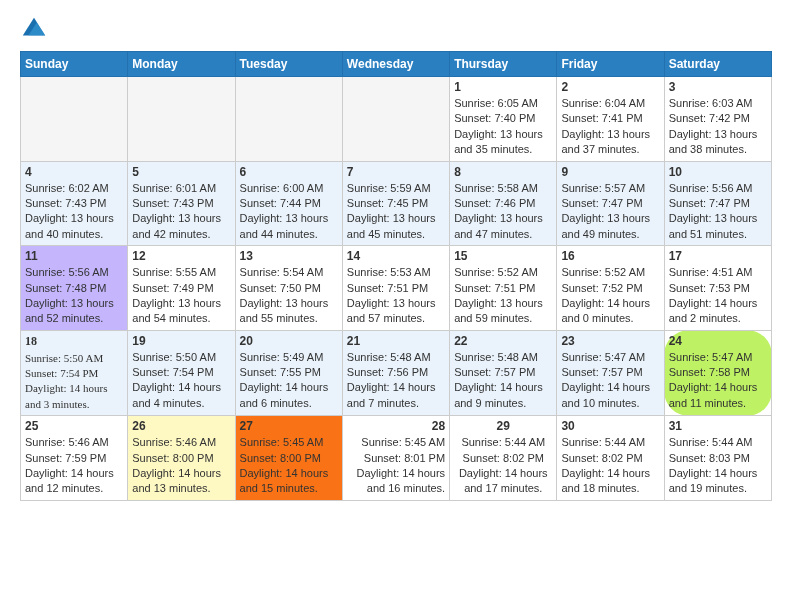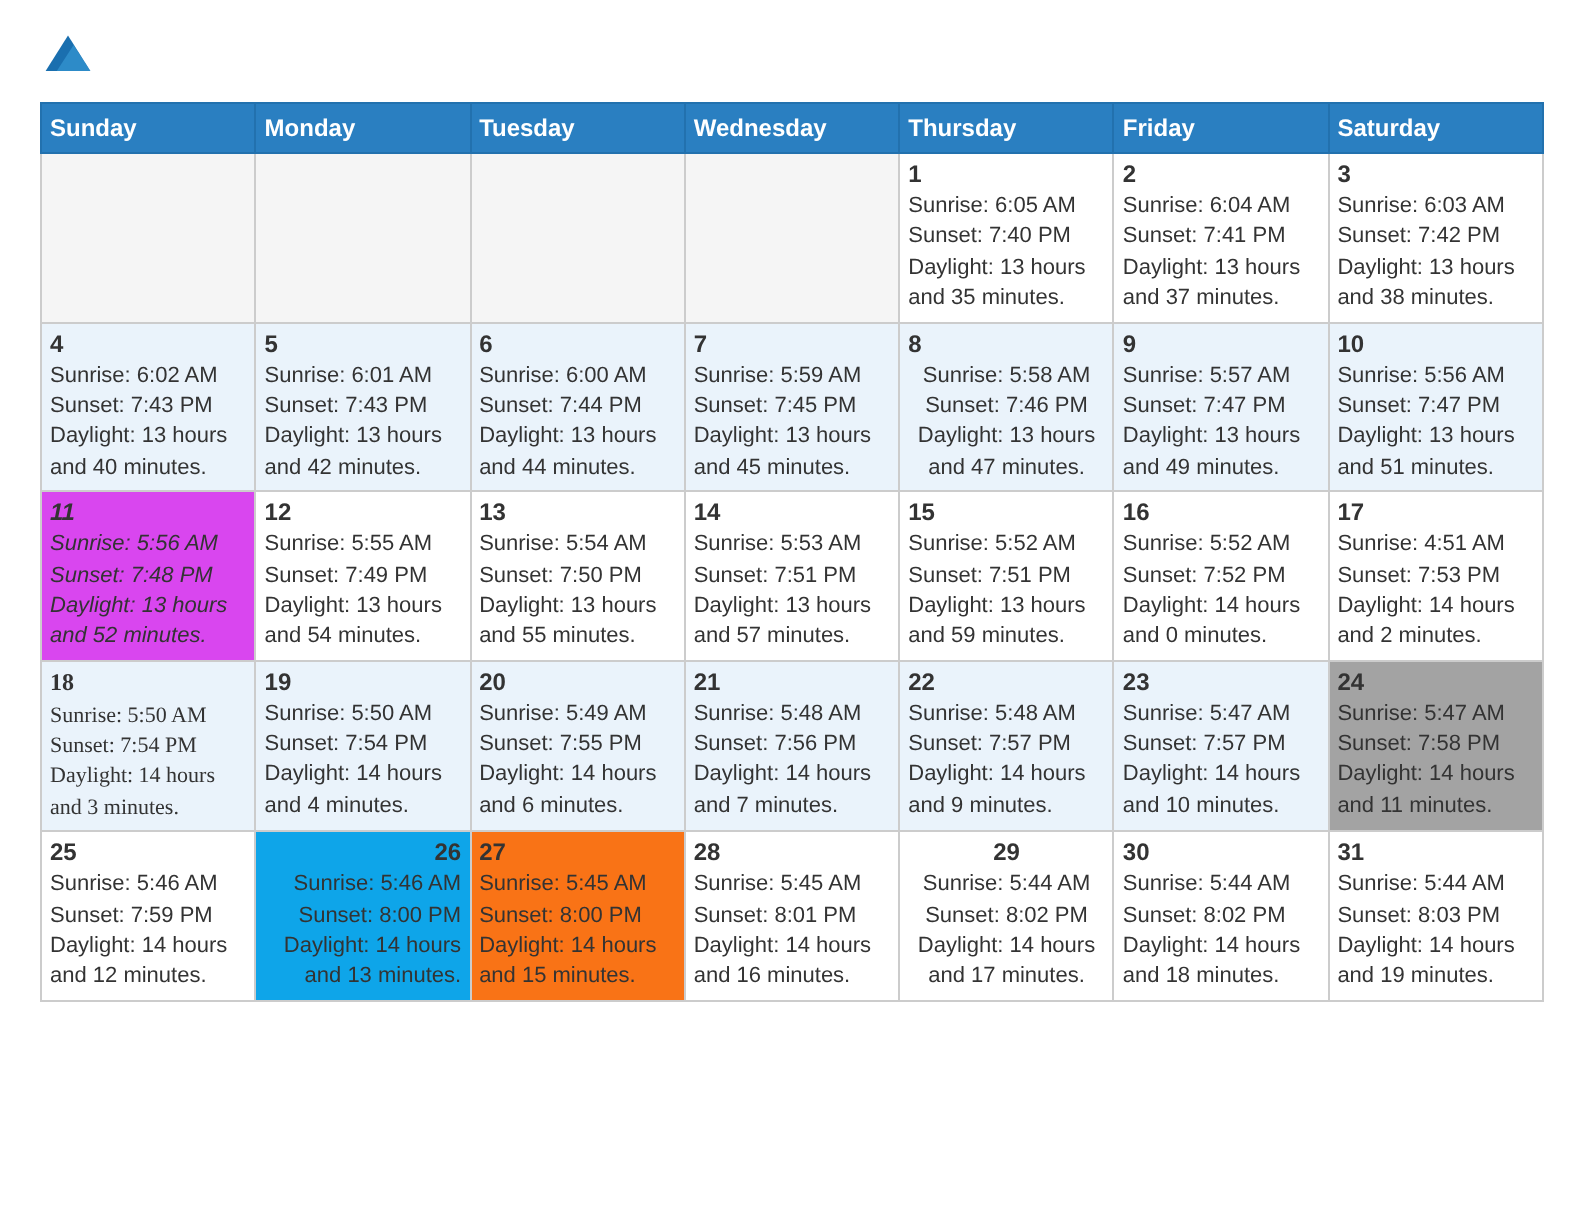--- a/index.html
+++ b/index.html
@@ -182,42 +182,42 @@
           </td>
           <td style="background: rgb(234, 243, 251);">
             <span class="day-number">7</span>
             <div class="day-info" style="white-space: pre-line;">Sunrise: 5:59 AM
 Sunset: 7:45 PM
 Daylight: 13 hours
 and 45 minutes.</div>
           </td>
           <td style="background: rgb(234, 243, 251);">
             <span class="day-number">8</span>
-            <div class="day-info" style="white-space: pre-line; text-align: center;">Sunrise: 5:58 AM
+            <div class="day-info" style="white-space: pre-line;">Sunrise: 5:58 AM
 Sunset: 7:46 PM
 Daylight: 13 hours
 and 47 minutes.</div>
           </td>
           <td style="background: rgb(234, 243, 251);">
             <span class="day-number">9</span>
             <div class="day-info" style="white-space: pre-line;">Sunrise: 5:57 AM
 Sunset: 7:47 PM
 Daylight: 13 hours
 and 49 minutes.</div>
           </td>
           <td style="background: rgb(234, 243, 251);">
             <span class="day-number">10</span>
             <div class="day-info" style="white-space: pre-line;">Sunrise: 5:56 AM
 Sunset: 7:47 PM
 Daylight: 13 hours
 and 51 minutes.</div>
           </td>
         </tr>
         <tr>
-          <td style="background: #d946ef; font-style: italic;">
+          <td style="background: #c4b5fd;">
             <span class="day-number">11</span>
             <div class="day-info" style="white-space: pre-line;">Sunrise: 5:56 AM
 Sunset: 7:48 PM
 Daylight: 13 hours
 and 52 minutes.</div>
           </td>
           <td style="background: rgb(255, 255, 255);">
             <span class="day-number">12</span>
             <div class="day-info" style="white-space: pre-line;">Sunrise: 5:55 AM
 Sunset: 7:49 PM
@@ -296,51 +296,51 @@
 Daylight: 14 hours
 and 9 minutes.</div>
           </td>
           <td style="background: rgb(234, 243, 251);">
             <span class="day-number">23</span>
             <div class="day-info" style="white-space: pre-line;">Sunrise: 5:47 AM
 Sunset: 7:57 PM
 Daylight: 14 hours
 and 10 minutes.</div>
           </td>
-          <td style="background: #a3a3a3;">
+          <td style="background: #bef264; border-radius: 25px;">
             <span class="day-number">24</span>
             <div class="day-info" style="white-space: pre-line;">Sunrise: 5:47 AM
 Sunset: 7:58 PM
 Daylight: 14 hours
 and 11 minutes.</div>
           </td>
         </tr>
         <tr>
           <td style="background: rgb(255, 255, 255);">
             <span class="day-number">25</span>
             <div class="day-info" style="white-space: pre-line;">Sunrise: 5:46 AM
 Sunset: 7:59 PM
 Daylight: 14 hours
 and 12 minutes.</div>
           </td>
-          <td style="background: #0ea5e9; text-align: right;">
+          <td style="background: #fef9c3;">
             <span class="day-number">26</span>
             <div class="day-info" style="white-space: pre-line;">Sunrise: 5:46 AM
 Sunset: 8:00 PM
 Daylight: 14 hours
 and 13 minutes.</div>
           </td>
           <td style="background: #f97316;">
             <span class="day-number">27</span>
             <div class="day-info" style="white-space: pre-line;">Sunrise: 5:45 AM
 Sunset: 8:00 PM
 Daylight: 14 hours
 and 15 minutes.</div>
           </td>
-          <td style="background: rgb(255, 255, 255);">
+          <td style="background: rgb(255, 255, 255); text-align: right;">
             <span class="day-number">28</span>
             <div class="day-info" style="white-space: pre-line;">Sunrise: 5:45 AM
 Sunset: 8:01 PM
 Daylight: 14 hours
 and 16 minutes.</div>
           </td>
           <td style="background: rgb(255, 255, 255); text-align: center;">
             <span class="day-number">29</span>
             <div class="day-info" style="white-space: pre-line;">Sunrise: 5:44 AM
 Sunset: 8:02 PM

